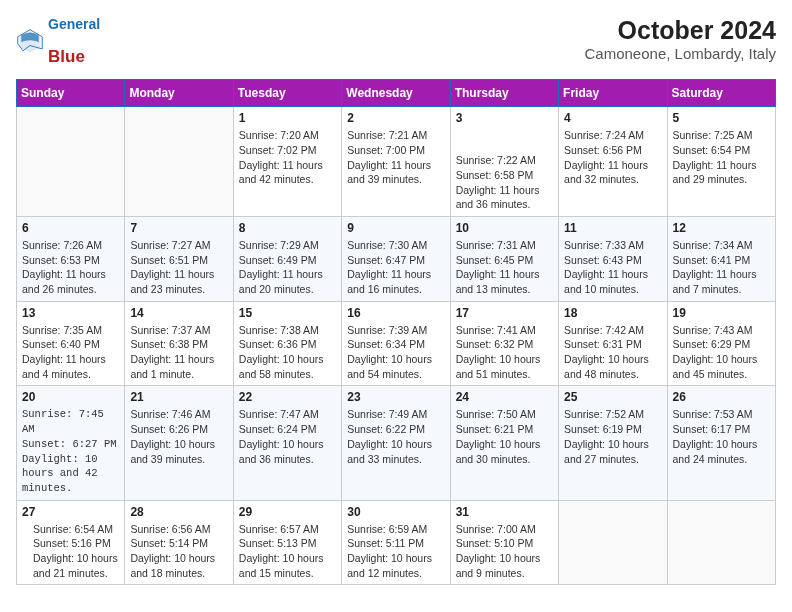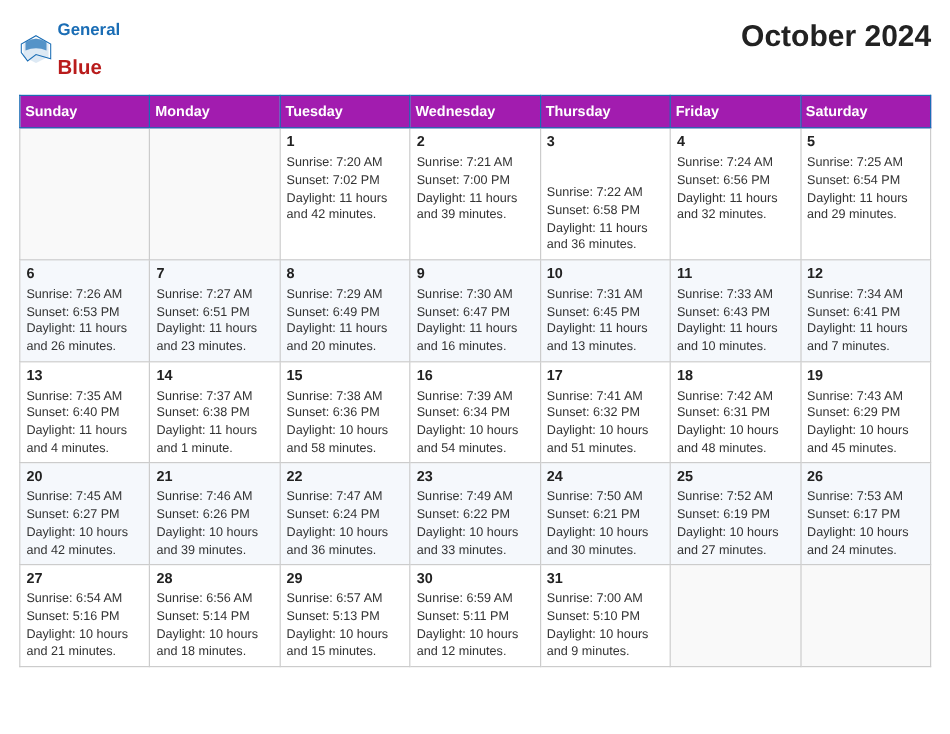--- a/index.html
+++ b/index.html
@@ -93,20 +93,21 @@
     </svg>
     <div>
       <div style="font-size:14px;font-weight:bold;color:#333;line-height:1.2;">
         <span style="color:#1a6db5;">General</span>
       </div>
       <div style="font-size:17px;font-weight:bold;color:#b91c1c;line-height:1.2;margin-top:14px;">Blue</div>
     </div>
   </div>
   <div class="title-block">
     <div class="month-title">October 2024</div>
+    <div class="location">Camoneone, Lombardy, Italy</div>
   </div>
 </div>
 
 <table class="calendar">
   <thead>
     <tr>
     <th>Sunday</th>
         <th>Monday</th>
         <th>Tuesday</th>
         <th>Wednesday</th>
@@ -234,21 +235,21 @@
         <td>
           <div class="day-num">19</div>
           <div class="day-info" style="white-space: pre-line;">Sunrise: 7:43 AM
 Sunset: 6:29 PM
 Daylight: 10 hours and 45 minutes.</div>
         </td>
       </tr>
       <tr>
         <td>
           <div class="day-num">20</div>
-          <div class="day-info" style="white-space: pre-line;">Sunrise: 7:45 AM
+          <div class="day-info" style="white-space: pre-line; font-family: Liberation Mono, monospace;">Sunrise: 7:45 AM
 Sunset: 6:27 PM
 Daylight: 10 hours and 42 minutes.</div>
         </td>
         <td>
           <div class="day-num">21</div>
           <div class="day-info" style="white-space: pre-line;">Sunrise: 7:46 AM
 Sunset: 6:26 PM
 Daylight: 10 hours and 39 minutes.</div>
         </td>
         <td>
@@ -278,21 +279,21 @@
         <td>
           <div class="day-num">26</div>
           <div class="day-info" style="white-space: pre-line;">Sunrise: 7:53 AM
 Sunset: 6:17 PM
 Daylight: 10 hours and 24 minutes.</div>
         </td>
       </tr>
       <tr>
         <td>
           <div class="day-num">27</div>
-          <div class="day-info" style="white-space: pre-line;">Sunrise: 6:54 AM
+          <div class="day-info" style="white-space: pre-line; margin-left: 11px;">Sunrise: 6:54 AM
 Sunset: 5:16 PM
 Daylight: 10 hours and 21 minutes.</div>
         </td>
         <td>
           <div class="day-num">28</div>
           <div class="day-info" style="white-space: pre-line;">Sunrise: 6:56 AM
 Sunset: 5:14 PM
 Daylight: 10 hours and 18 minutes.</div>
         </td>
         <td>

